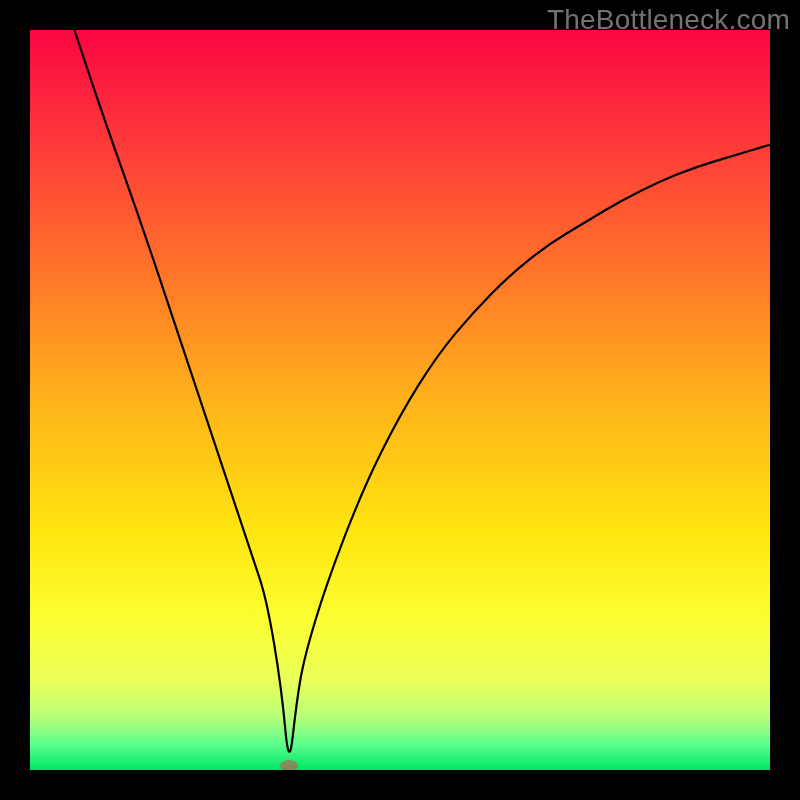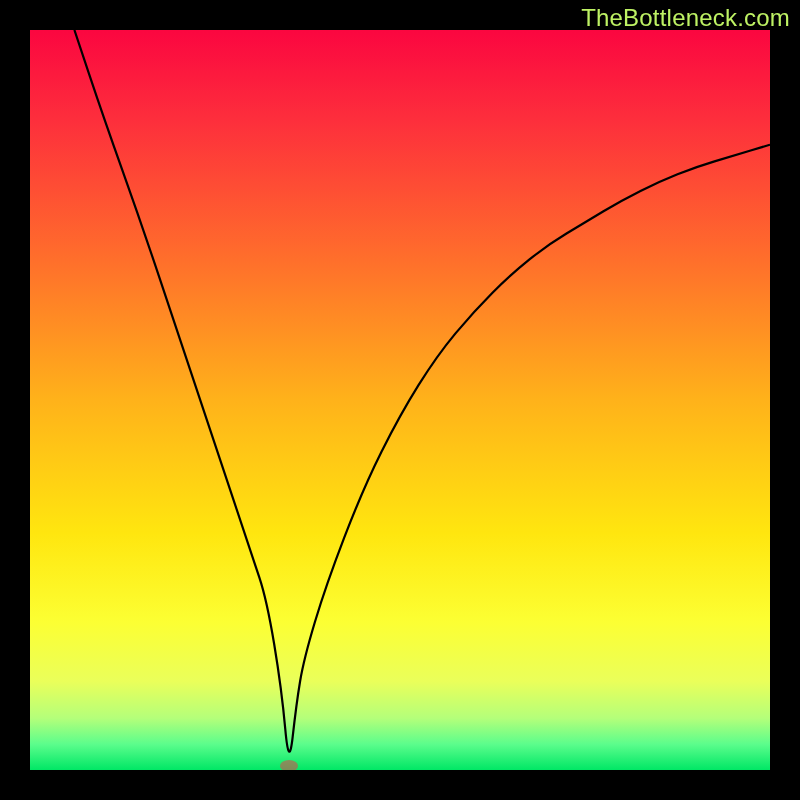--- a/index.html
+++ b/index.html
@@ -47,22 +47,22 @@
   }
   .marker {
     fill: #d04e4e;
     opacity: 0.6;
   }
   .watermark {
     position: absolute;
     top: 4px;
     right: 10px;
     font-family: Arial, Helvetica, sans-serif;
-    font-size: 24px;
-    color: #bef264;
+    font-size: 28px;
+    color: #737373;
     letter-spacing: 0.2px;
     user-select: none;
   }
 </style>
 </head>
 <body>
 
 <div class="frame">
 
   <div class="plot">

